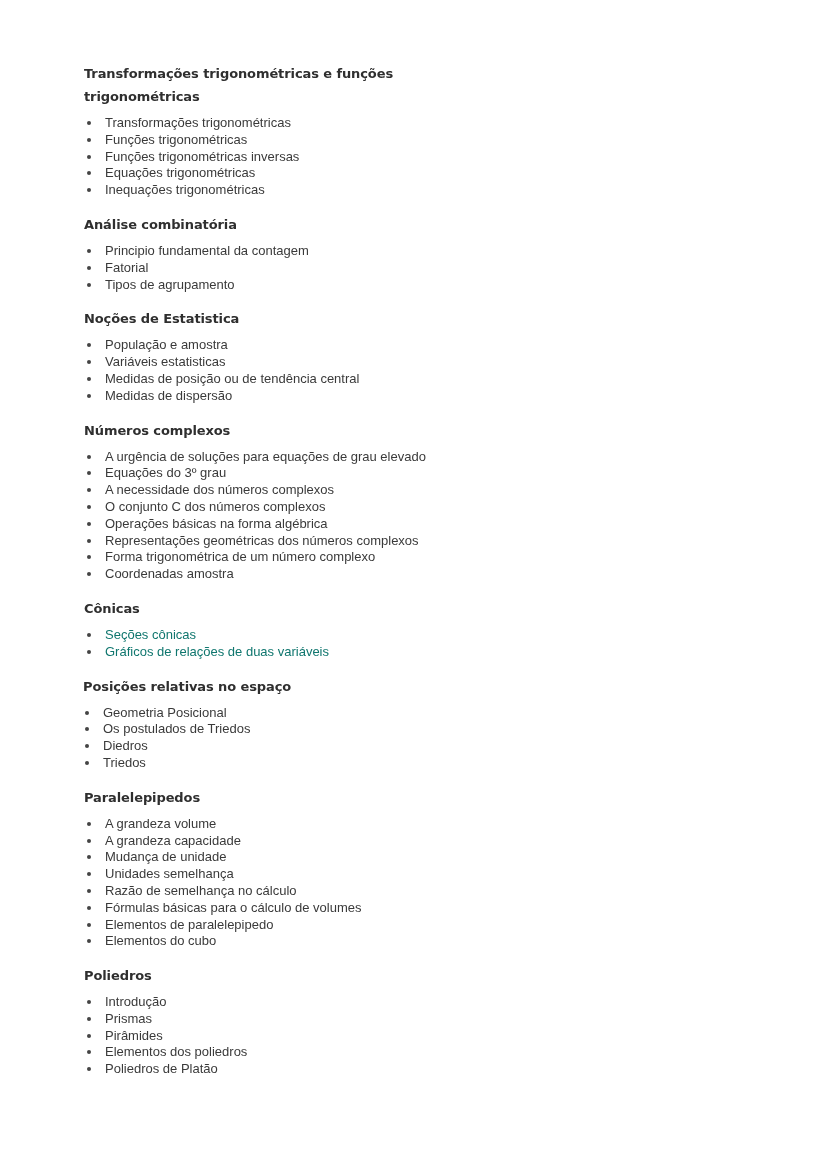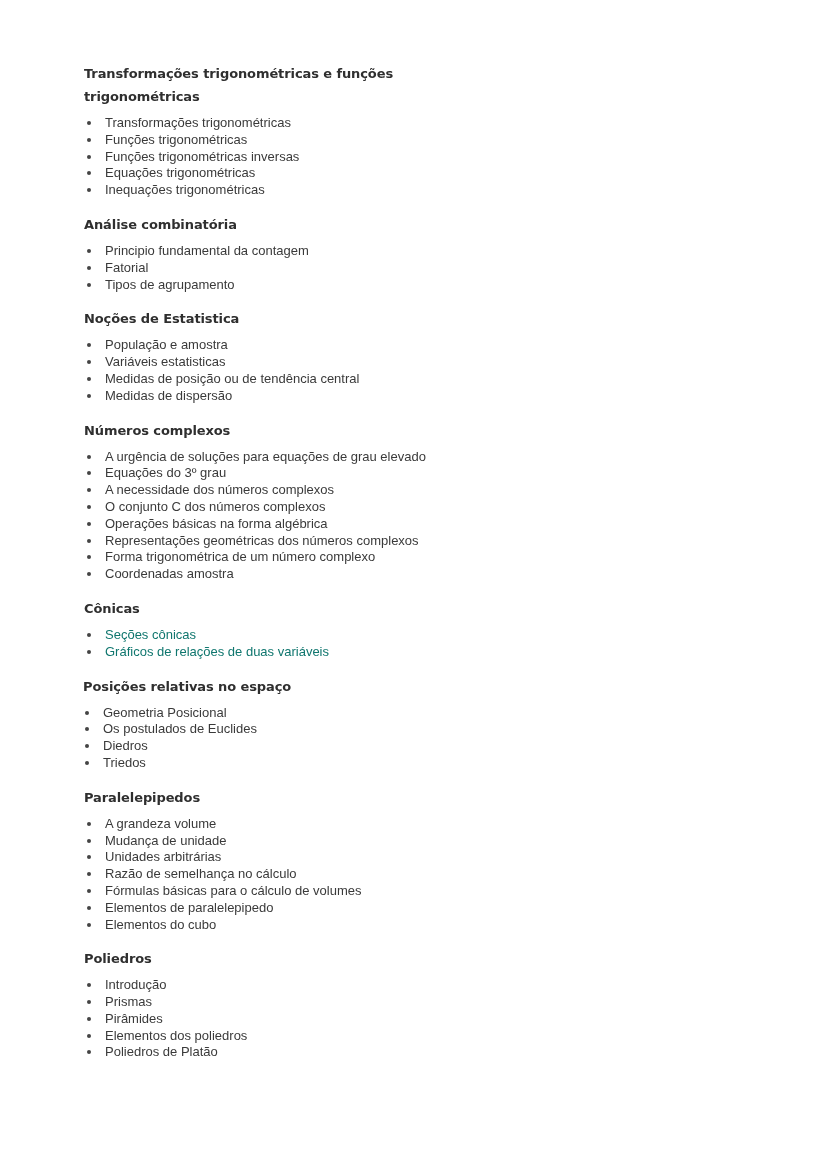--- a/index.html
+++ b/index.html
@@ -71,32 +71,33 @@
     <ul>
       <li><span class="bullet"></span><span>Seções cônicas</span></li>
       <li><span class="bullet"></span><span>Gráficos de relações de duas variáveis</span></li>
     </ul>
   </div>
 
   <div class="section shift">
     <h2>Posições relativas no espaço</h2>
     <ul>
       <li><span class="bullet"></span><span>Geometria Posicional</span></li>
-      <li><span class="bullet"></span><span>Os postulados de Euclides</span></li>
+      <li><span class="bullet"></span><span>Os postulados de Triedos</span></li>
       <li><span class="bullet"></span><span>Diedros</span></li>
       <li><span class="bullet"></span><span>Triedos</span></li>
     </ul>
   </div>
 
   <div class="section">
     <h2>Paralelepipedos</h2>
     <ul>
       <li><span class="bullet"></span><span>A grandeza volume</span></li>
+      <li><span class="bullet"></span><span>A grandeza capacidade</span></li>
       <li><span class="bullet"></span><span>Mudança de unidade</span></li>
-      <li><span class="bullet"></span><span>Unidades arbitrárias</span></li>
+      <li><span class="bullet"></span><span>Unidades semelhança</span></li>
       <li><span class="bullet"></span><span>Razão de semelhança no cálculo</span></li>
       <li><span class="bullet"></span><span>Fórmulas básicas para o cálculo de volumes</span></li>
       <li><span class="bullet"></span><span>Elementos de paralelepipedo</span></li>
       <li><span class="bullet"></span><span>Elementos do cubo</span></li>
     </ul>
   </div>
 
   <div class="section">
     <h2>Poliedros</h2>
     <ul>

